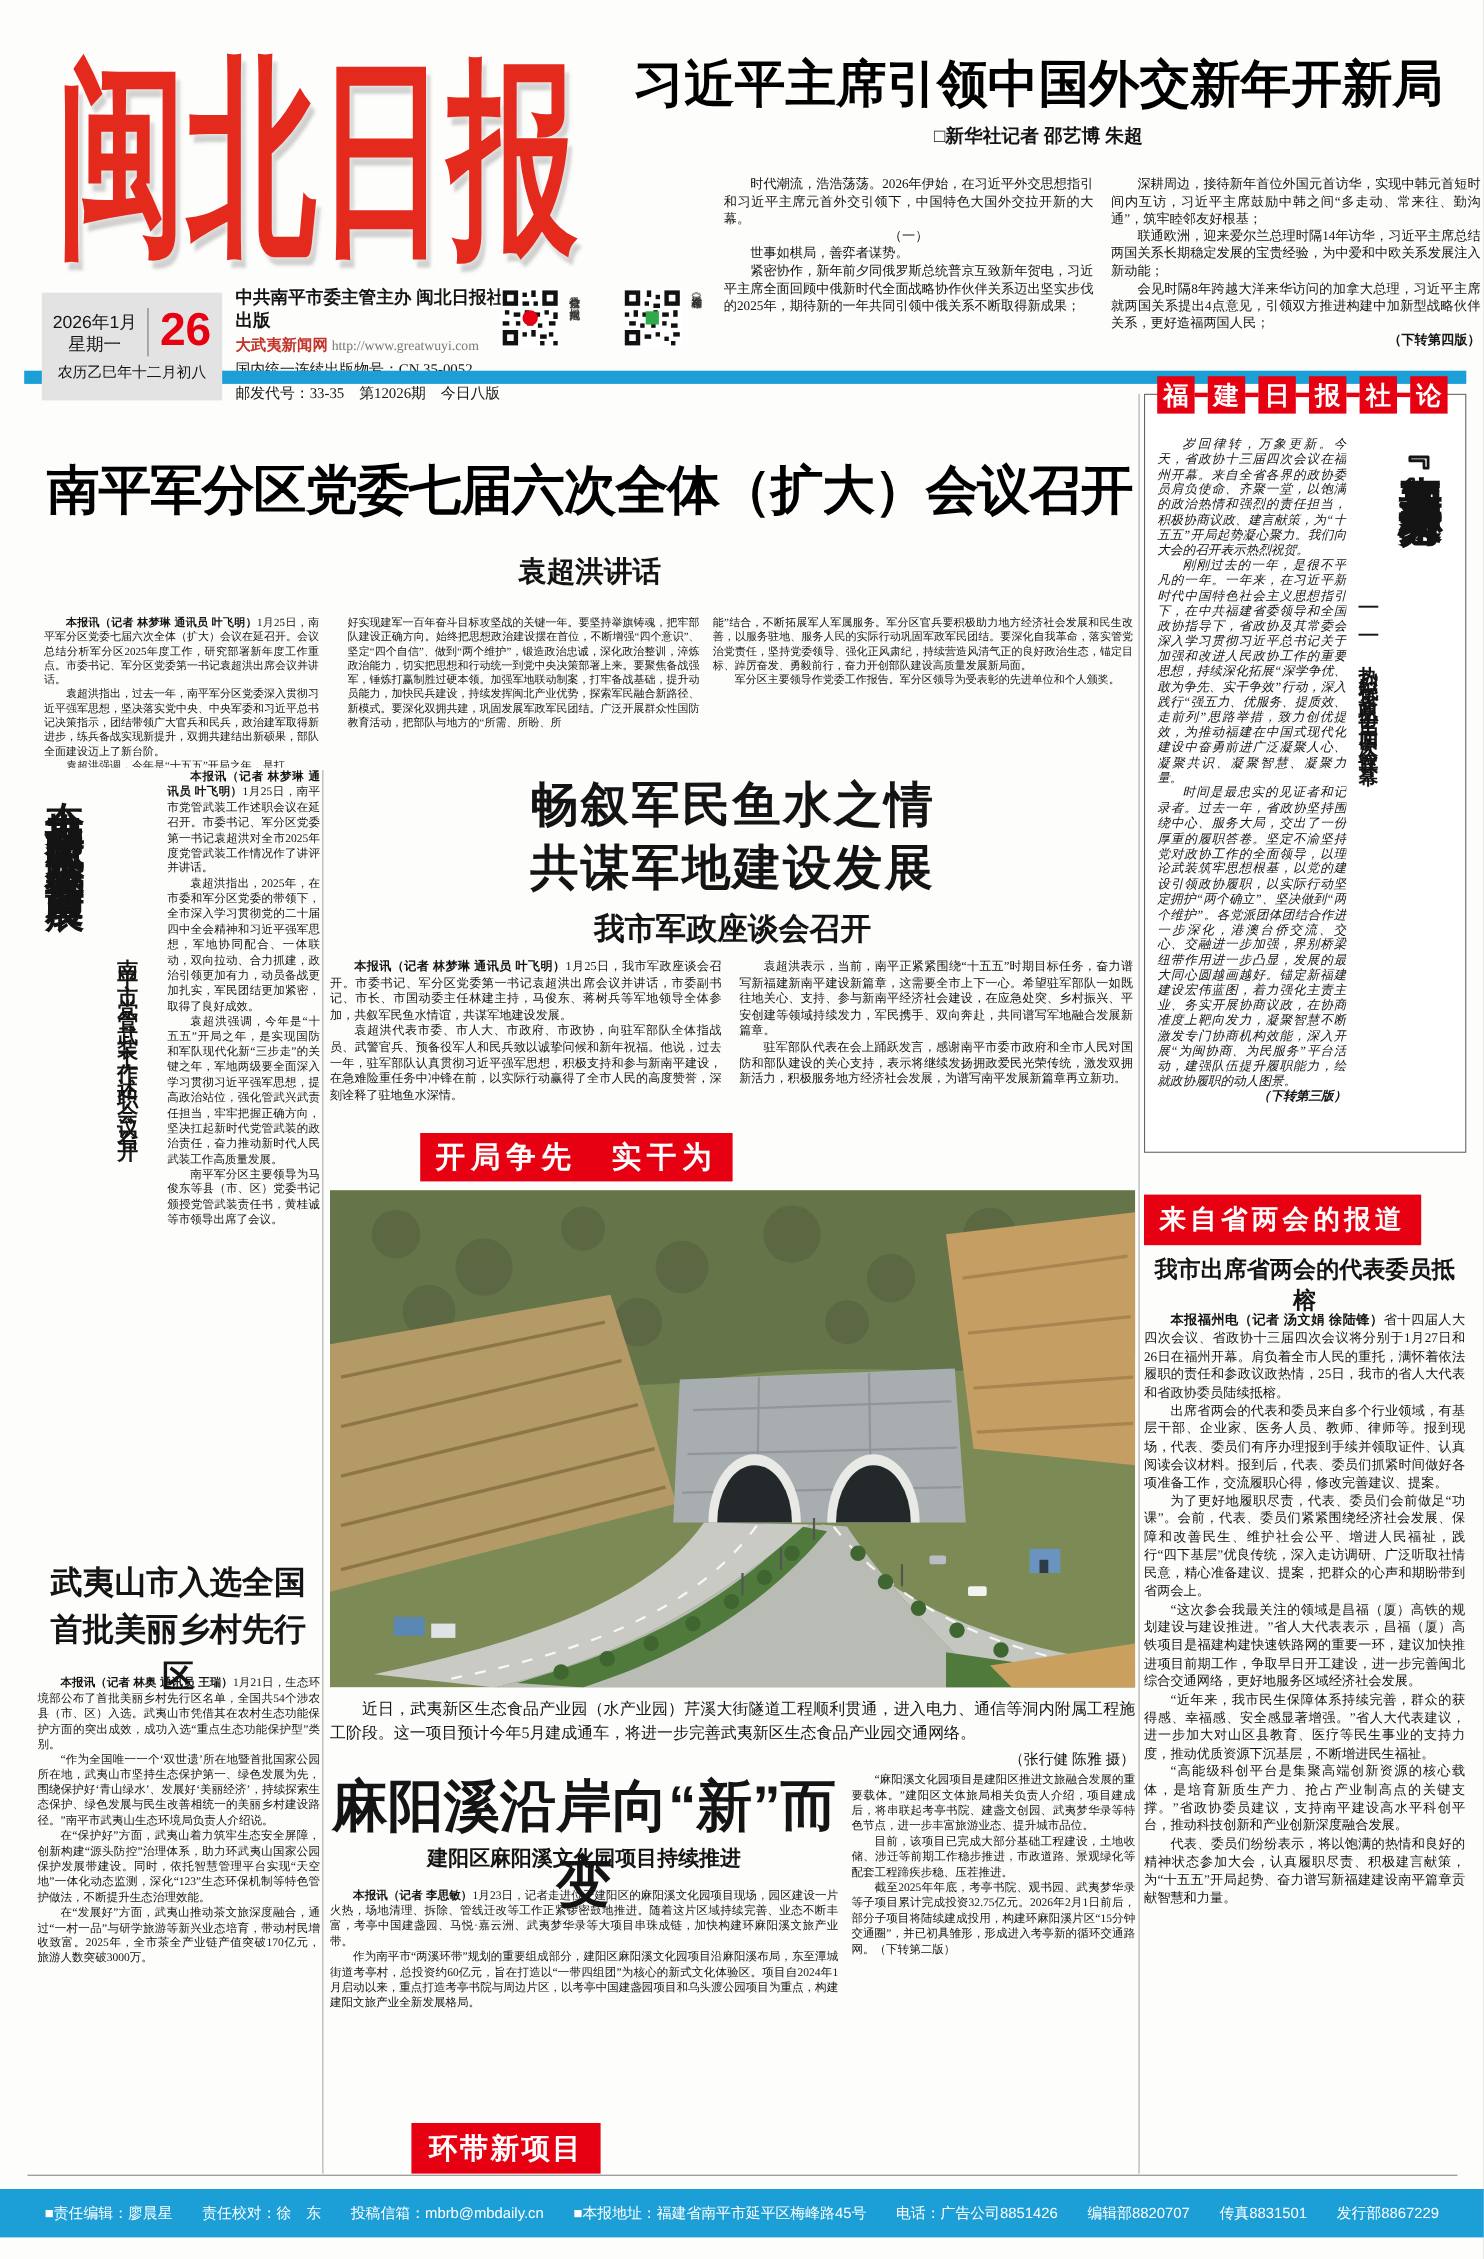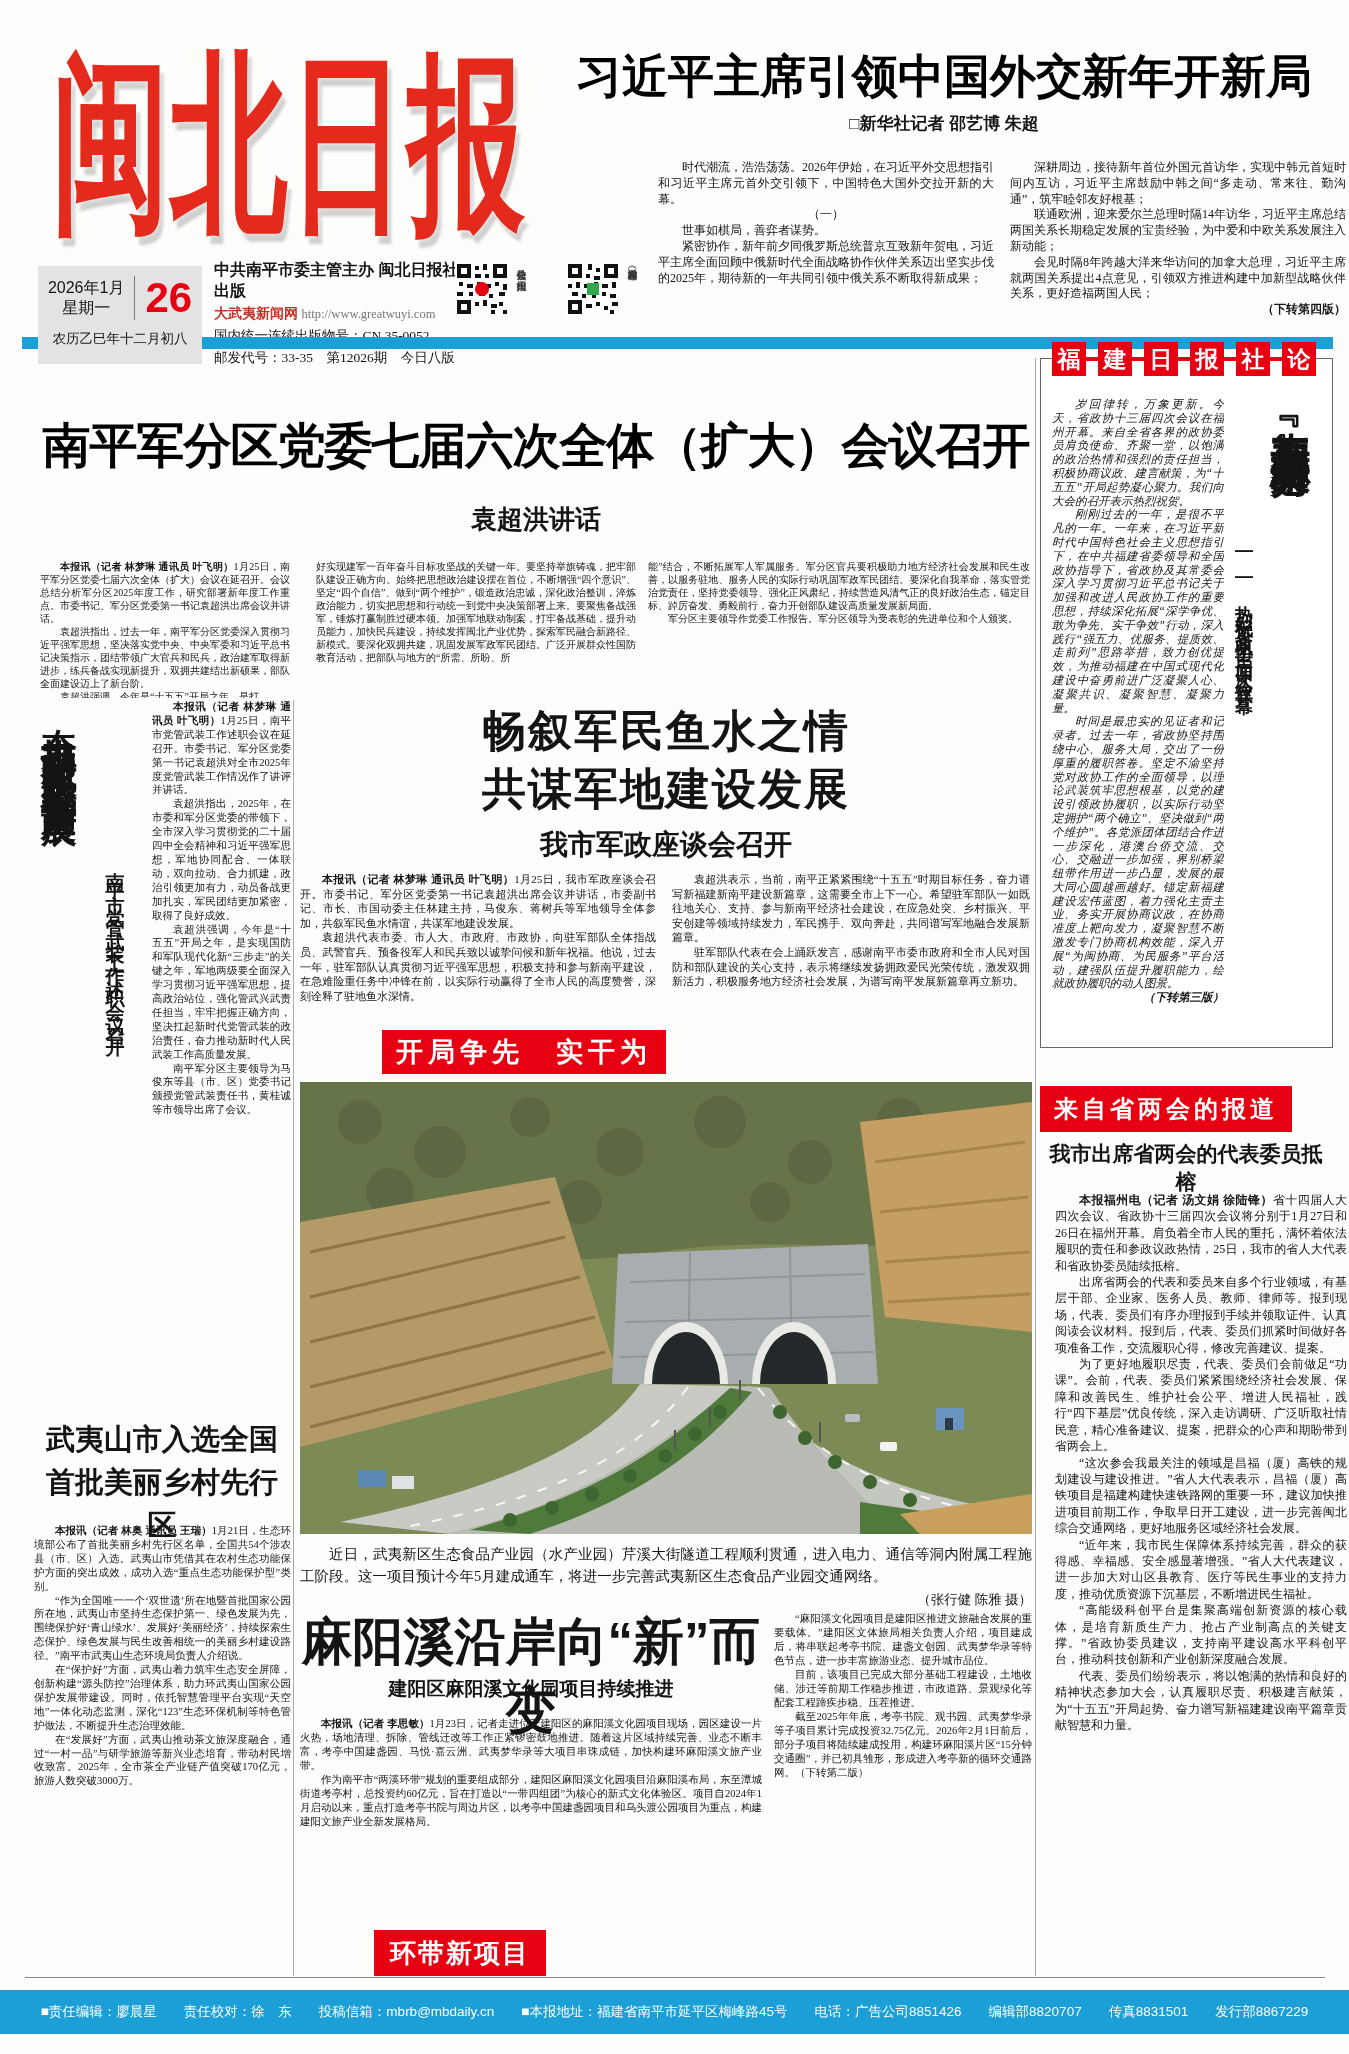--- a/index.html
+++ b/index.html
@@ -6,21 +6,21 @@
   .page{position:relative;width:1349px;height:2054px;background:#fdfdfc;margin:0 auto;overflow:hidden;
         font-family:"Liberation Serif","DejaVu Serif",serif;color:#141414;}
   .abs{position:absolute;}
 
   
   .logo{left:52px;top:18px;font-size:150px;font-weight:900;color:#e42a1d;letter-spacing:2px;
         transform:scale(0.78,1.28);transform-origin:left top;white-space:nowrap;
         text-shadow:0 0 5px rgba(255,255,255,.95),5px 6px 3px rgba(120,120,120,.35);
         font-family:"Liberation Serif","DejaVu Serif",serif;}
   .datebox{left:38px;top:266px;width:164px;height:92px;background:#e3e3e3;z-index:3;padding:6px 0 0 0;}
-  .datebox .row{display:flex;align-items:center;justify-content:center;height:52px;}
+  .datebox .row{display:flex;align-items:flex-end;justify-content:center;height:52px;}
   .datebox .dt{font-size:16px;line-height:20px;text-align:center;font-family:"Liberation Sans","DejaVu Sans",sans-serif;}
   .datebox .sep{width:1px;height:44px;background:#777;margin:0 10px;}
   .datebox .day{font-size:42px;font-weight:900;color:#e60012;font-family:"Liberation Sans","DejaVu Sans",sans-serif;}
   .datebox .lunar{font-size:13.5px;text-align:center;margin-top:6px;}
   .pubinfo{left:214px;top:260px;width:250px;}
   .pubinfo .l1{font-size:16px;font-weight:bold;font-family:"Liberation Sans","DejaVu Sans",sans-serif;}
   .pubinfo .l2{font-size:14px;margin-top:3px;}
   .pubinfo .l2 .red{color:#c2342a;font-weight:bold;}
   .pubinfo .l2 .url{color:#777;font-size:12.5px;}
   .pubinfo .l3,.pubinfo .l4{font-size:13.5px;margin-top:4px;}
@@ -98,21 +98,21 @@
           font-style:italic;}
   .edsub{left:1232px;top:540px;height:490px;font-size:18px;font-weight:bold;letter-spacing:6px;
          font-family:"Liberation Sans","DejaVu Sans",sans-serif;}
   .edtitle{left:1264px;top:400px;height:636px;font-size:40px;font-weight:900;letter-spacing:2px;
            font-family:"Liberation Sans","DejaVu Sans",sans-serif;}
 
   
   .banner3{left:1040px;top:1086px;width:252px;height:46px;font-size:24px;line-height:46px;letter-spacing:4px;}
   .delh{left:1040px;top:1140px;width:292px;text-align:center;font-size:21px;font-weight:900;
         font-family:"Liberation Sans","DejaVu Sans",sans-serif;}
-  .delbody{left:1040px;top:1192px;width:292px;height:780px;font-size:12px;line-height:16.4px;overflow:hidden;margin-left:15px;}
+  .delbody{left:1040px;top:1192px;width:292px;height:780px;font-size:12px;line-height:16.4px;overflow:hidden;}
 
   
   .vline{background:#aaa;width:1px;}
   .hline{background:#888;height:1px;}
 
   
   .footer{left:0;top:1990px;width:1349px;height:44px;background:#1b9fd6;color:#fff;
           font-size:13.5px;line-height:44px;text-align:center;
           font-family:"Liberation Sans","DejaVu Sans",sans-serif;white-space:nowrap;}
   b.lead{font-family:"Liberation Sans","DejaVu Sans",sans-serif;}

